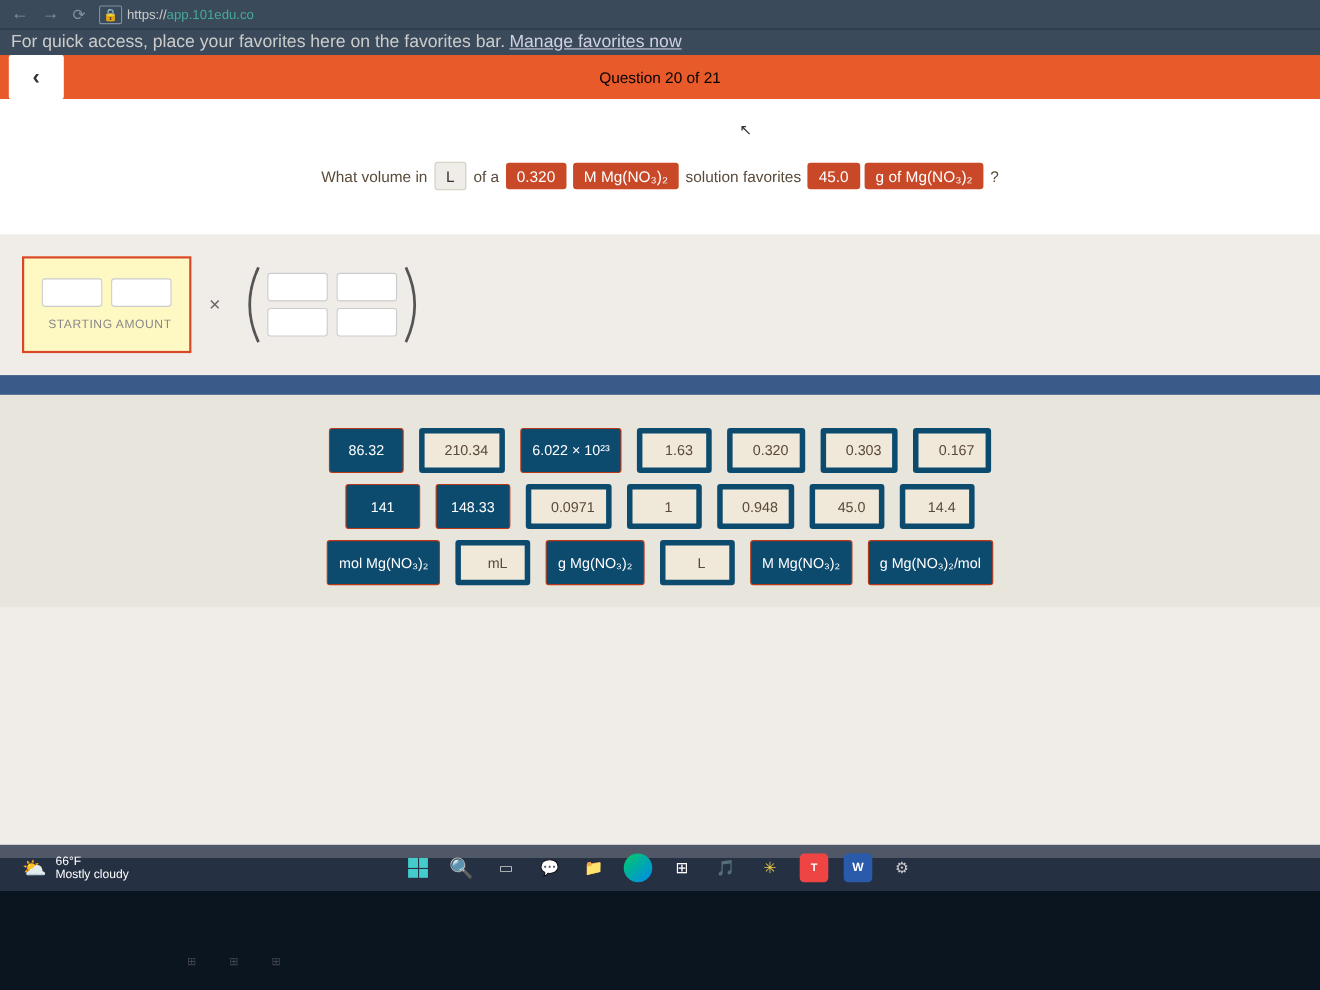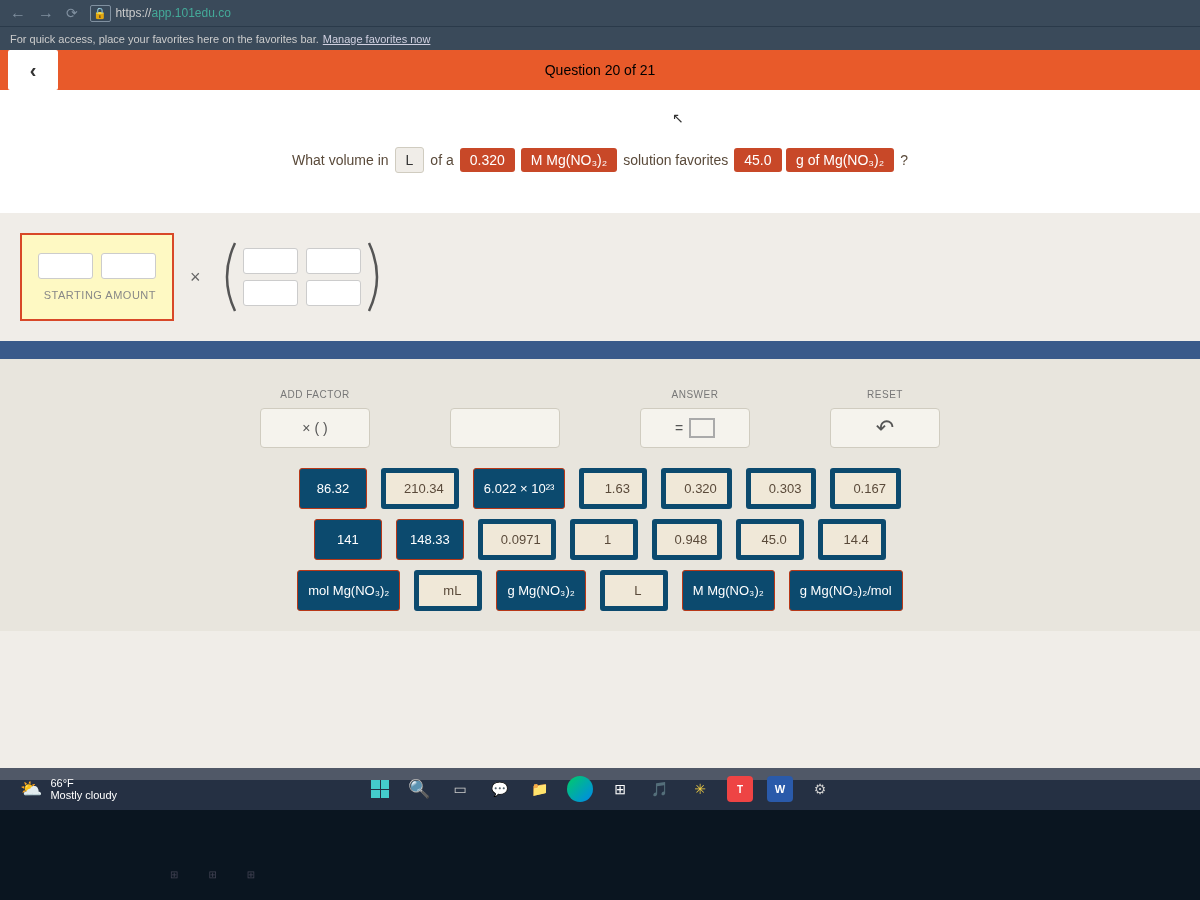--- a/index.html
+++ b/index.html
@@ -6,21 +6,21 @@
   body { background: #1a2a3a; width: 1200px; height: 900px; overflow: hidden; position: relative; }
   
   .browser-bar { height: 26px; background: #3a4a5a; display: flex; align-items: center; padding: 0 10px; gap: 12px; }
   .nav-arrow { color: #8090a0; font-size: 16px; cursor: pointer; }
   .refresh { color: #8090a0; font-size: 14px; cursor: pointer; }
   .url-box { display: flex; align-items: center; gap: 4px; }
   .lock-icon { color: #8090a0; font-size: 11px; border: 1px solid #8090a0; padding: 1px 3px; border-radius: 2px; }
   .url { color: #ccc; font-size: 12px; }
   .url-green { color: #4a9; }
   
-  .favorites-bar { height: 24px; background: #3a4a5a; display: flex; align-items: center; padding: 0 10px; font-size: 11px; color: #ccc; border-top: 1px solid #2a3a4a; }
+  .favorites-bar { height: 24px; background: #3a4a5a; display: flex; align-items: center; padding: 0 10px; font-size: 16px; color: #ccc; border-top: 1px solid #2a3a4a; }
   .favorites-link { color: #d0d0e0; text-decoration: underline; cursor: pointer; margin-left: 4px; }
   
   .app-area { height: 730px; background: #f0ede8; position: relative; }
   
   .question-header { height: 40px; background: #e85a2a; display: flex; align-items: center; position: relative; }
   .back-chevron { width: 50px; height: 40px; background: #fff; display: flex; align-items: center; justify-content: center; font-size: 20px; font-weight: bold; color: #333; cursor: pointer; margin-left: 8px; border-radius: 2px; }
   .question-title { position: absolute; left: 50%; transform: translateX(-50%); color: #000000; font-size: 14px; }
   
   .question-body { padding: 50px 20px 40px; text-align: center; background: #fff; margin: 0; position: relative; }
   .question-text { display: inline-flex; align-items: center; gap: 6px; flex-wrap: wrap; justify-content: space-between; color: #5a4a3a; font-size: 14px; }
@@ -142,43 +142,20 @@
         <svg width="22" height="72" viewBox="0 0 22 72">
             <path d="M4 2 Q20 36 4 70" stroke="#555" stroke-width="2.5" fill="none"></path>
           </svg>
       </span>
     </div>
   </div>
 
   <div class="blue-bar"></div>
 
   <div class="controls-area">
-    <div class="control-row">
-      <div class="control-group">
-        <div class="ctrl-label">ADD FACTOR</div>
-        <div class="ctrl-box">× (  )</div>
-      </div>
-      <div class="control-group">
-        <div class="ctrl-label">&nbsp;</div>
-        <div class="ctrl-box empty"></div>
-      </div>
-      <div class="control-group">
-        <div class="ctrl-label">ANSWER</div>
-        <div class="ctrl-box answer-box">
-          <span>=</span>
-          <span class="answer-slot"></span>
-        </div>
-      </div>
-      <div class="control-group">
-        <div class="ctrl-label">RESET</div>
-        <div class="ctrl-box">
-          <span class="reset-icon">↶</span>
-        </div>
-      </div>
-    </div>
 
     <div class="tiles">
       <div class="tile-row" id="tile-row-1">
           <div class="tile tile-orange">86.32</div>
           <div class="tile tile-tan">210.34</div>
           <div class="tile tile-orange">6.022 × 10²³</div>
           <div class="tile tile-tan">1.63</div>
           <div class="tile tile-tan">0.320</div>
           <div class="tile tile-tan">0.303</div>
           <div class="tile tile-tan">0.167</div>

